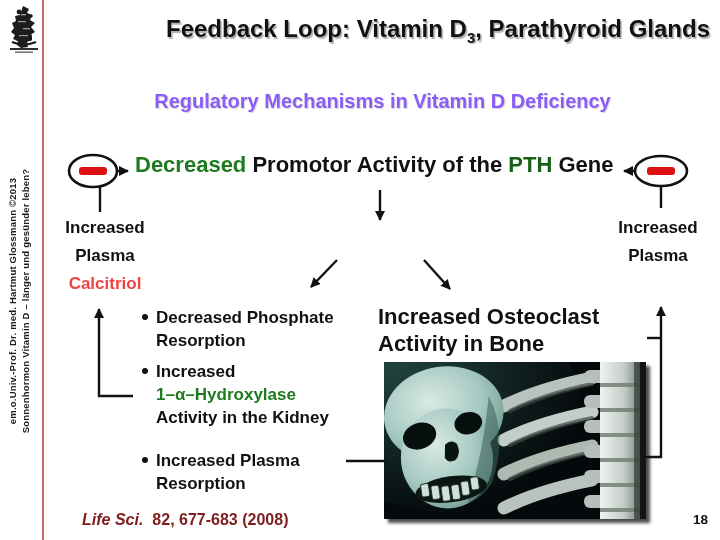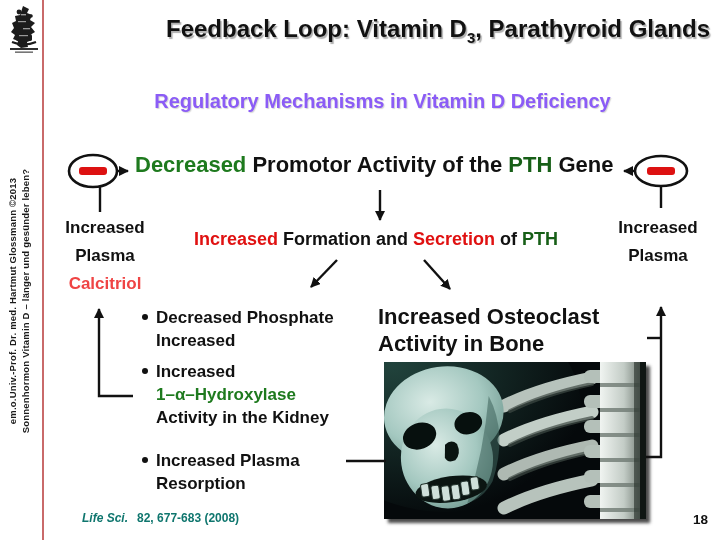--- a/index.html
+++ b/index.html
@@ -48,21 +48,21 @@
   .bullet + .bullet{margin-top:8px;}
   .bullet.gap-lg{margin-top:20px;}
   .osteo{
     left:378px;top:303px;width:262px;
     font-size:22px;font-weight:bold;color:#111;line-height:27px;
   }
   
   .bone{left:384px;top:362px;width:262px;height:157px;box-shadow:4px 4px 3px rgba(45,45,45,.85);}
   .bone svg{display:block;}
   
-  .citation{left:82px;top:511px;font-size:12px;font-weight:bold;color:#0f766e;white-space:nowrap;}
+  .citation{left:82px;top:511px;font-size:16px;font-weight:bold;color:#7f1d1d;white-space:nowrap;}
   .citation .jrnl{font-style:italic;margin-right:9px;}
   .pagenum{right:12px;top:512px;font-size:13.5px;font-weight:bold;color:#111;}
   
   .overlay{left:0;top:0;pointer-events:none;}
 </style>
 </head>
 <body>
 
 <div class="slide">
 
@@ -89,35 +89,34 @@
   <div class="abs credit">
     <div>em.o.Univ.-Prof. Dr. med. Hartmut Glossmann ©2013</div>
     <div>Sonnenhormon Vitamin D – länger und gesünder leben?</div>
   </div>
 
   <div class="abs title"><span>Feedback Loop: Vitamin D</span><sub>3</sub><span>, Parathyroid Glands</span><br></div>
   <div class="abs subtitle">Regulatory Mechanisms in Vitamin D Deficiency</div>
 
   <div class="abs stmt promoter"><span class="green">Decreased</span><span> Promotor Activity of the </span><span class="pth-green">PTH</span><span> Gene</span></div>
 
-  <div class="abs stmt formation"><span class="red-word">Increased</span><span> Formation and </span><span class="red-word">Secretion</span><span> of </span><span class="pth-green">PTH</span></div>
 
   <div class="abs node node-left">
     <div>Increased</div>
     <div>Plasma</div>
     <div class="blue-word">Calcitriol</div>
   </div>
 
   <div class="abs node node-right">
     <div>Increased</div>
     <div>Plasma</div>
   </div>
 
   <div class="abs bullets">
-    <div class="bullet">Decreased Phosphate Increased</div>
+    <div class="bullet">Decreased Phosphate Resorption</div>
     <div class="bullet">
       <span style="display:block">Increased</span>
       <span style="display:block" class="green">1–α–Hydroxylase</span>
       <span style="display:block">Activity in the Kidney</span>
     </div>
     <div class="bullet gap-lg">Increased Plasma Resorption</div>
   </div>
 
   <div class="abs osteo">Increased Osteoclast Activity in Bone</div>
 

